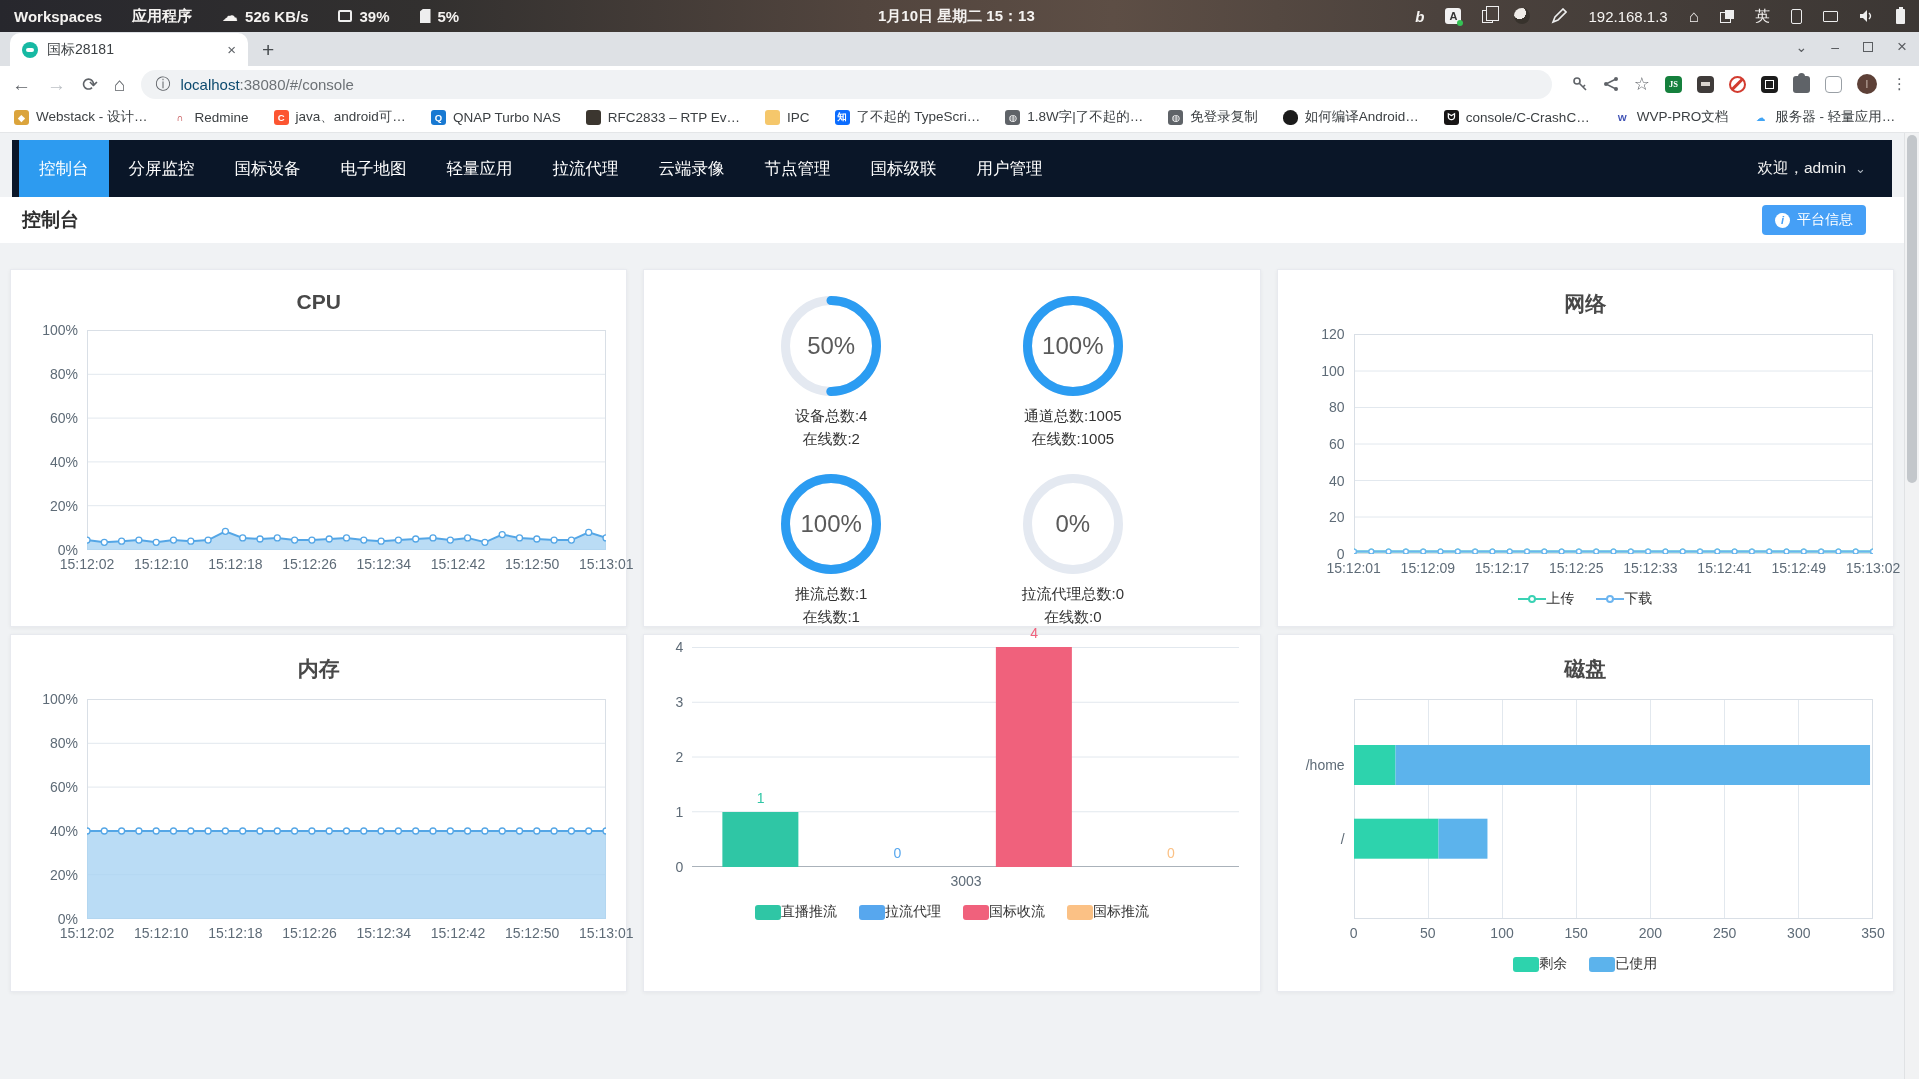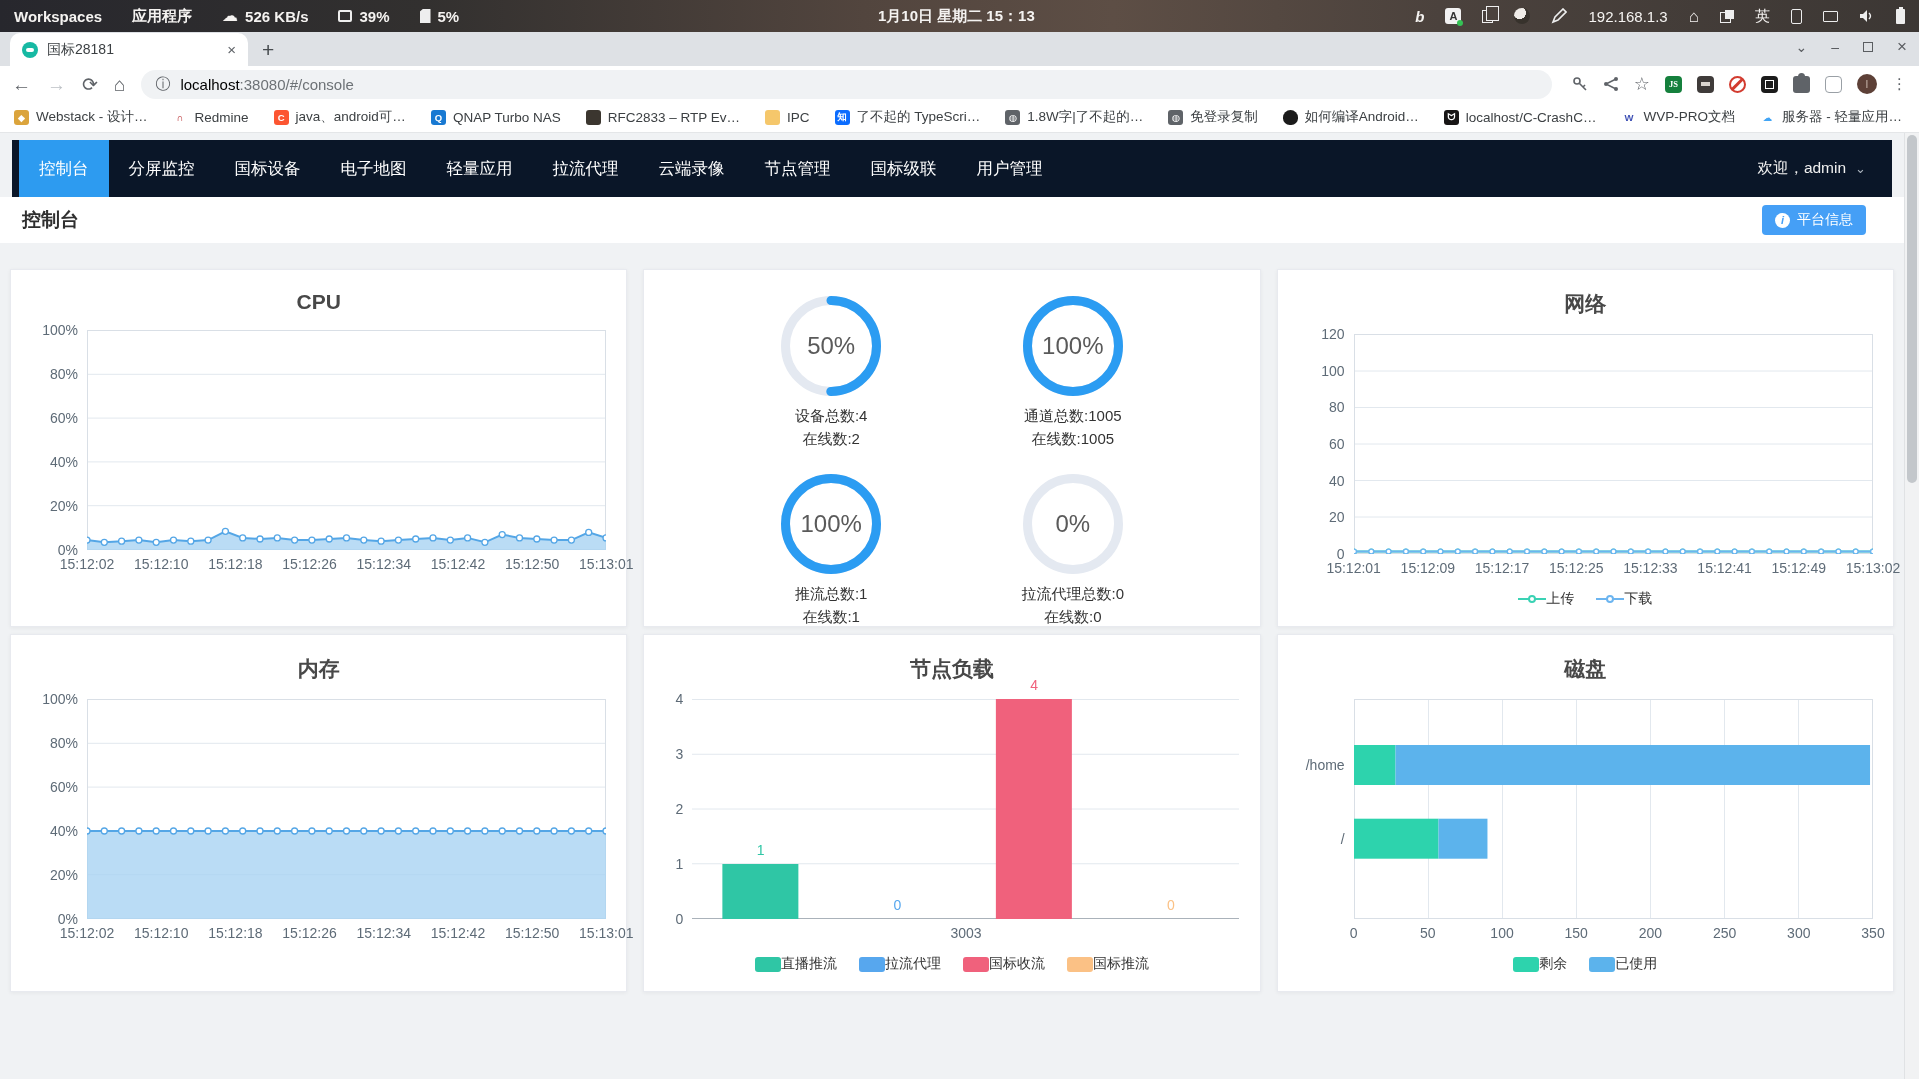--- a/index.html
+++ b/index.html
@@ -46,21 +46,21 @@
   .tab-title { flex:1; white-space:nowrap; overflow:hidden; }
   .tab-close { color:#5f6368; font-size:15px; padding:0 4px; }
   .newtab { color:#474b4f; font-size:21px; padding:0 14px 4px; font-weight:normal; }
   .wincontrols { position:absolute; right:12px; top:0; height:30px; display:flex; align-items:center; gap:24px; color:#5a5d61; font-size:14px; }
   .maxbtn { width:10px; height:10px; border:1.4px solid #5a5d61; }
   
   .toolbar { height:36px; background:#fff; display:flex; align-items:center; padding:0 12px; gap:16px; }
   .navbtn { font-size:19px; color:#5f6368; line-height:1; }
   .navbtn.disabled { color:#bdc1c6; }
   .urlpill { flex:1; height:29px; background:#f0f2f4; border-radius:15px; display:flex; align-items:center; padding:0 14px; gap:10px; font-size:15px; color:#5f6368; }
-  .url-host { color:#000000; }
+  .url-host { color:#0c4a6e; }
   .url-rest { color:#6d7276; }
   .tb-right { display:flex; align-items:center; gap:15px; padding-left:4px; }
   .extic { width:17px; height:17px; border-radius:4px; display:flex; align-items:center; justify-content:center; font-size:8.5px; font-weight:bold; color:#fff; }
   .ext-js { background:#15803d;font-family:Liberation Serif, serif; }
   .ext-dark { background:#3f3b3a; position:relative; }
   .ext-dark::before { content:""; width:9px; height:4px; background:#d9d4cf; }
   .ext-block { width:17px; height:17px; border:2.5px solid #d23b2f; border-radius:50%; position:relative; }
   .ext-block::before { content:""; position:absolute; left:-1px; top:5px; width:14px; height:2.5px; background:#d23b2f; transform:rotate(-45deg); }
   .ext-frame { background:#1b1b1b; }
   .ext-frame::before { content:""; width:7px; height:7px; border:1.7px solid #fff; }
@@ -239,21 +239,21 @@
     <span class="bm">
       <span class="bmi" style="background: rgb(95, 99, 104); color: rgb(255, 255, 255);">◍</span>
       <span>免登录复制</span>
     </span>
     <span class="bm">
       <span class="bmi" style="background: rgb(27, 27, 27); border-radius: 50% 50% 45% 45%;"></span>
       <span>如何编译Android…</span>
     </span>
     <span class="bm">
       <span class="bmi" style="background: rgb(23, 21, 21);">ᗢ</span>
-      <span>localhost/C-CrashC…</span>
+      <span>console/C-CrashC…</span>
     </span>
     <span class="bm">
       <span class="bmi" style="background: rgb(255, 255, 255); color: rgb(63, 81, 181);">W</span>
       <span>WVP-PRO文档</span>
     </span>
     <span class="bm">
       <span class="bmi" style="background: transparent; color: rgb(66, 165, 245);">☁</span>
       <span>服务器 - 轻量应用…</span>
     </span>
     <span class="bm">
@@ -575,21 +575,20 @@
             <span style="left: 14.2857%;">15:12:10</span>
             <span style="left: 28.5714%;">15:12:18</span>
             <span style="left: 42.8571%;">15:12:26</span>
             <span style="left: 57.1429%;">15:12:34</span>
             <span style="left: 71.4286%;">15:12:42</span>
             <span style="left: 85.7143%;">15:12:50</span>
             <span style="left: 100%;">15:13:01</span>
           </div>
         </section>
       <section class="panel">
-          <div class="ctitle">节点负载</div>
           <div class="crow">
             <div class="yax" style="width: 28px; height: 220px;">
               <span style="top: 0%;">4</span>
               <span style="top: 25%;">3</span>
               <span style="top: 50%;">2</span>
               <span style="top: 75%;">1</span>
               <span style="top: 100%;">0</span>
             </div>
             <div class="plot">
               <svg width="547" height="220">

